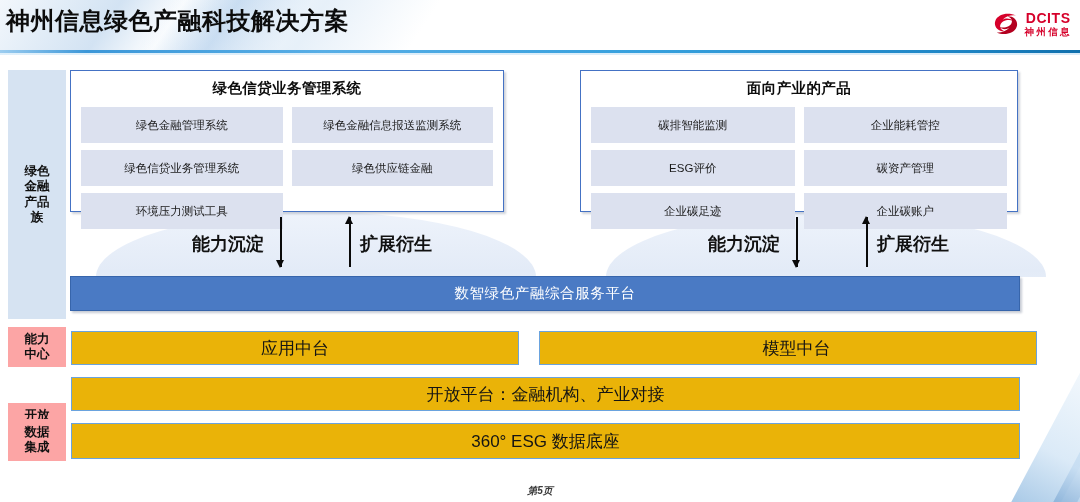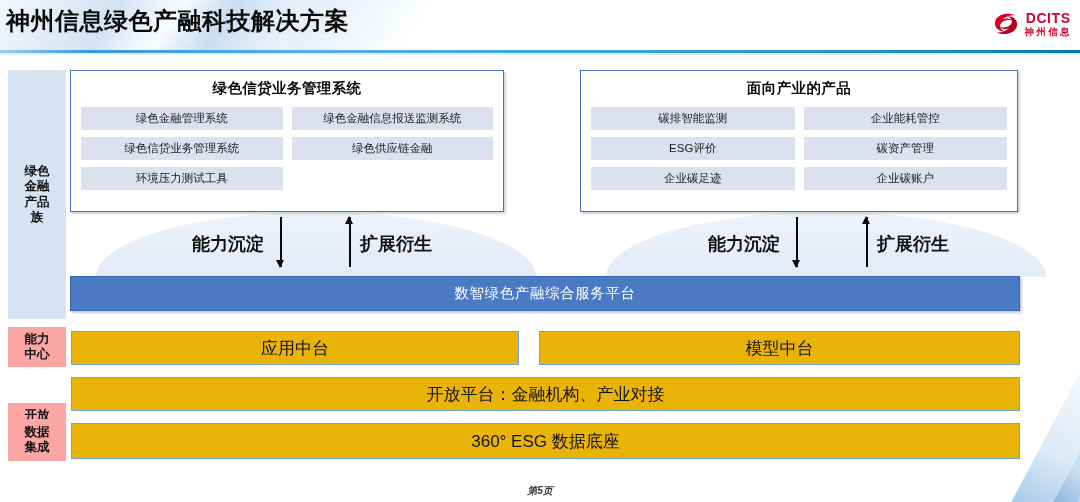--- a/index.html
+++ b/index.html
@@ -45,21 +45,21 @@
   .side{position:absolute;left:8px;width:58px;display:flex;align-items:center;justify-content:center;
     text-align:center;font-weight:bold;color:#111;font-size:12.5px;line-height:1.22;}
   .side span{display:block;}
   .side-blue{background:#d6e3f2;}
   .side-peach{background:#fca5a5;}
 
   
   .panel{position:absolute;background:#ffffff;border:1.4px solid #4472c4;box-shadow:1.5px 1.5px 2px rgba(120,130,150,.35);}
   .panel-title{text-align:center;font-size:14.5px;font-weight:bold;color:#0d0d0d;margin-top:8px;letter-spacing:.4px;}
   .panel-grid{display:grid;grid-template-columns:1fr 1fr;gap:7px 9px;padding:9px 10px 10px 10px;}
-  .pitem{background:#dce1ef;height:23px;display:flex;align-items:center;justify-content:center;
+  .pitem{background:#dce1ef;height:36px;display:flex;align-items:center;justify-content:center;
     font-size:11.5px;color:#1a1a1a;white-space:nowrap;}
 
   
   .dome{position:absolute;overflow:hidden;pointer-events:none;}
   .dome i{position:absolute;left:0;top:0;width:100%;height:200%;border-radius:50%;
     background:linear-gradient(180deg,#eef3fb 0%,#e3ebf7 45%,#f3f7fc 100%);}
   .flowlabel{position:absolute;font-size:18px;font-weight:bold;color:#111;white-space:nowrap;}
   .arrow{position:absolute;width:11px;}
   .arrow .stem{position:absolute;left:5px;top:0;width:1.6px;height:100%;background:#0a0a0a;}
   .arrow .head{position:absolute;left:1px;width:0;height:0;border-left:4.5px solid transparent;border-right:4.5px solid transparent;}
@@ -186,21 +186,21 @@
   </div>
   <div class="arrow up" style="left:861px;top:217px;height:50px;">
     <span class="stem"></span>
       <span class="head"></span>
   </div>
   <div class="flowlabel" style="left:877px;top:232px;">扩展衍生</div>
 
   <div class="platbar" style="left:70px;top:276px;width:948px;height:33px;">数智绿色产融综合服务平台</div>
 
   <div class="obox" style="left:71px;top:331px;width:446px;height:32px;">应用中台</div>
-  <div class="obox" style="left:539px;top:331px;width:479px;height:32px;">模型中台</div>
+  <div class="obox" style="left:539px;top:331px;width:479px;height:32px;padding-left:17px;">模型中台</div>
 
   <div class="obox" style="left:71px;top:377px;width:947px;height:32px;">开放平台：金融机构、产业对接</div>
 
   <div class="obox" style="left:71px;top:423px;width:947px;height:34px;">360° ESG 数据底座</div>
 
   <div class="footer">第5页</div>
 
 </div>
 
 </body></html>

